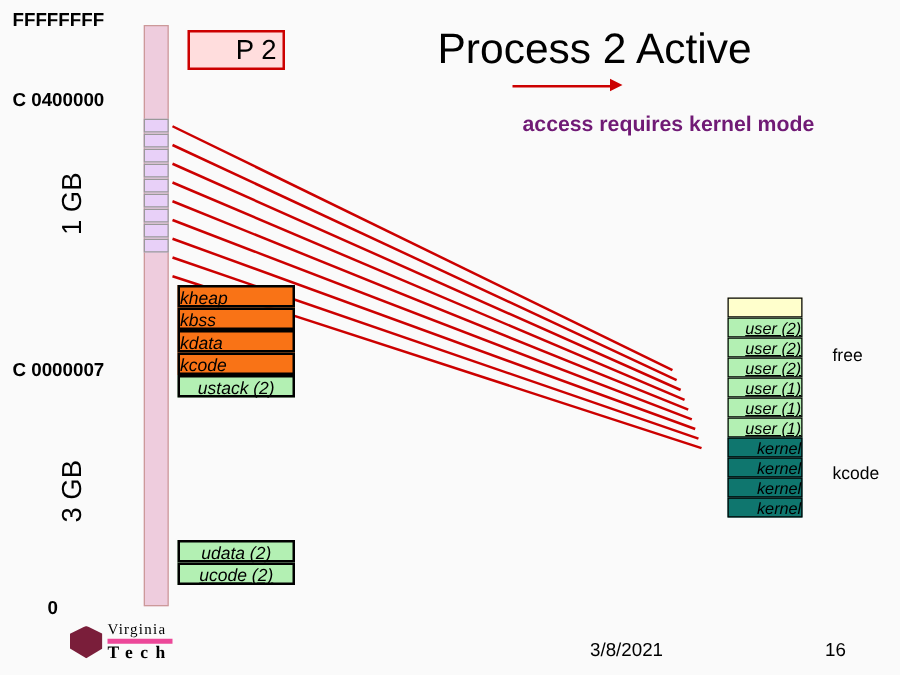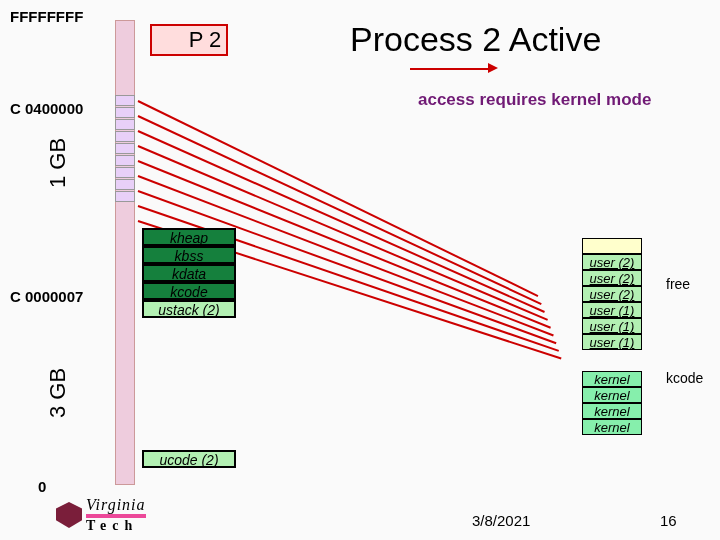--- a/index.html
+++ b/index.html
@@ -2,42 +2,42 @@
 <html><head>
 <meta charset="utf-8">
 <style>
   * { box-sizing: border-box; margin: 0; padding: 0; }
   body { font-family: Arial, sans-serif; width: 720px; height: 540px; position: relative; background: #fafafa; }
   .slide { position: relative; width: 720px; height: 540px; }
   .addr { position: absolute; font-size: 15px; font-weight: bold; }
   .axis-label { position: absolute; transform: rotate(-90deg); font-size: 22px; transform-origin: center; }
   .p2-box { position: absolute; border: 2px solid #c00; background: #fdd; text-align: center; font-size: 22px; line-height: 28px; }
   .title { position: absolute; font-size: 34px; font-weight: normal; }
-  .kbox { position: absolute; border: 2px solid #000; background: #15803d; text-align: center; font-style: italic; font-size: 14px; }
+  .kbox { position: absolute; border: 2px solid #000; background: #f97316; font-style: italic; font-size: 14px; }
   .ubox { position: absolute; border: 2px solid #000; background: #b3f0b3; text-align: center; font-style: italic; font-size: 14px; text-decoration: underline; }
-  .pbox { position: absolute; border: 1px solid #000; text-align: center; font-style: italic; font-size: 13px; line-height: 15px; height: 16px; width: 60px; }
+  .pbox { position: absolute; border: 1px solid #000; text-align: right; font-style: italic; font-size: 13px; line-height: 15px; height: 16px; width: 60px; }
   .pbox.user { background: #b3f0b3; text-decoration: underline; }
-  .pbox.kernel { background: #86efac; margin-top: 21px; }
+  .pbox.kernel { background: #0f766e; }
   .pbox.free { background: #ffffcc; }
   .annot { position: absolute; font-size: 14px; }
   .arrow-line { position: absolute; background: #c00; height: 2px; }
   .red-note { position: absolute; color: #701a75; font-size: 17px; font-weight: bold; }
   .stripe { position: absolute; background: #c00; height: 2px; transform-origin: left center; }
   .vtlogo { position: absolute; font-size: 10px; }
   .footer-text { position: absolute; font-size: 15px; }
   .thin-bar { position: absolute; background: #ecd; border: 1px solid #c99; width: 20px; }
   .small-row { position: absolute; border: 1px solid #999; height: 11px; width: 20px; }
 </style>
 </head>
 <body>
 
 <div class="slide">
 
   <div class="addr" style="left:10px; top:8px;">FFFFFFFF</div>
-  <div class="addr" style="left:10px; top:72px;margin-top:28px;">C 0400000</div>
+  <div class="addr" style="left:10px; top:72px;">C 0400000</div>
   <div class="addr" style="left:10px; top:288px;">C 0000007</div>
   <div class="addr" style="left:38px; top:478px;">0</div>
 
   <div class="axis-label" style="left:33px; top:150px;">1 GB</div>
   <div class="axis-label" style="left:33px; top:380px;">3 GB</div>
 
   <div class="thin-bar" style="left:115px; top:20px; height:465px;"></div>
   <div class="small-row" style="left:115px; top:95px; background:#e8d0f8;"></div>
   <div class="small-row" style="left:115px; top:107px; background:#e8d0f8;"></div>
   <div class="small-row" style="left:115px; top:119px; background:#e8d0f8;"></div>
@@ -68,20 +68,21 @@
   <div style="position:absolute; left:488px; top:63px; width:0; height:0; border-left:10px solid #c00; border-top:5px solid transparent; border-bottom:5px solid transparent;"></div>
 
   <div class="red-note" style="left:418px; top:90px;">access requires kernel mode</div>
 
   <div class="kbox" style="left:142px; top:228px; width:94px; height:18px;">kheap</div>
   <div class="kbox" style="left:142px; top:246px; width:94px; height:18px;">kbss</div>
   <div class="kbox" style="left:142px; top:282px; width:94px; height:18px;">kcode</div>
   <div class="kbox" style="left:142px; top:264px; width:94px; height:18px;">kdata</div>
   <div class="ubox" style="left:142px; top:300px; width:94px; height:18px;">ustack (2)</div>
 
+  <div class="ubox" style="left:142px; top:432px; width:94px; height:18px;">udata (2)</div>
   <div class="ubox" style="left:142px; top:450px; width:94px; height:18px;">ucode (2)</div>
 
   <div class="pbox free" style="left:582px; top:238px;"></div>
   <div class="pbox user" style="left:582px; top:254px;">user (2)</div>
   <div class="pbox user" style="left:582px; top:270px;">user (2)</div>
   <div class="pbox user" style="left:582px; top:286px;">user (2)</div>
   <div class="pbox user" style="left:582px; top:302px;">user (1)</div>
   <div class="pbox user" style="left:582px; top:318px;">user (1)</div>
   <div class="pbox user" style="left:582px; top:334px;">user (1)</div>
   <div class="pbox kernel" style="left:582px; top:350px;">kernel</div>
@@ -90,21 +91,21 @@
   <div class="pbox kernel" style="left:582px; top:398px;">kernel</div>
 
   <div class="annot" style="left:666px; top:276px;">free</div>
   <div class="annot" style="left:666px; top:370px;">kcode</div>
 
 
   <div class="vtlogo" style="left:56px; top:496px;">
     <div style="display:flex; align-items:center; gap:4px;">
       <div style="width:26px; height:26px; background:#7a1e3a; clip-path: polygon(50% 0, 100% 25%, 100% 70%, 50% 100%, 0 70%, 0 25%);"></div>
       <div style="display:flex; flex-direction:column;">
-        <span style="font-family:serif; font-size:16px; font-style:italic; letter-spacing:1px;">Virginia</span>
+        <span style="font-family:serif; font-size:12px; letter-spacing:1px;">Virginia</span>
         <span style="font-family:serif; font-size:14px; font-weight:bold; letter-spacing:6px; border-top:4px solid #ec4899;">Tech</span>
       </div>
     </div>
   </div>
   <div class="footer-text" style="left:472px; top:512px;">3/8/2021</div>
   <div class="footer-text" style="left:660px; top:512px;">16</div>
 
 </div>
 
 </body></html>

